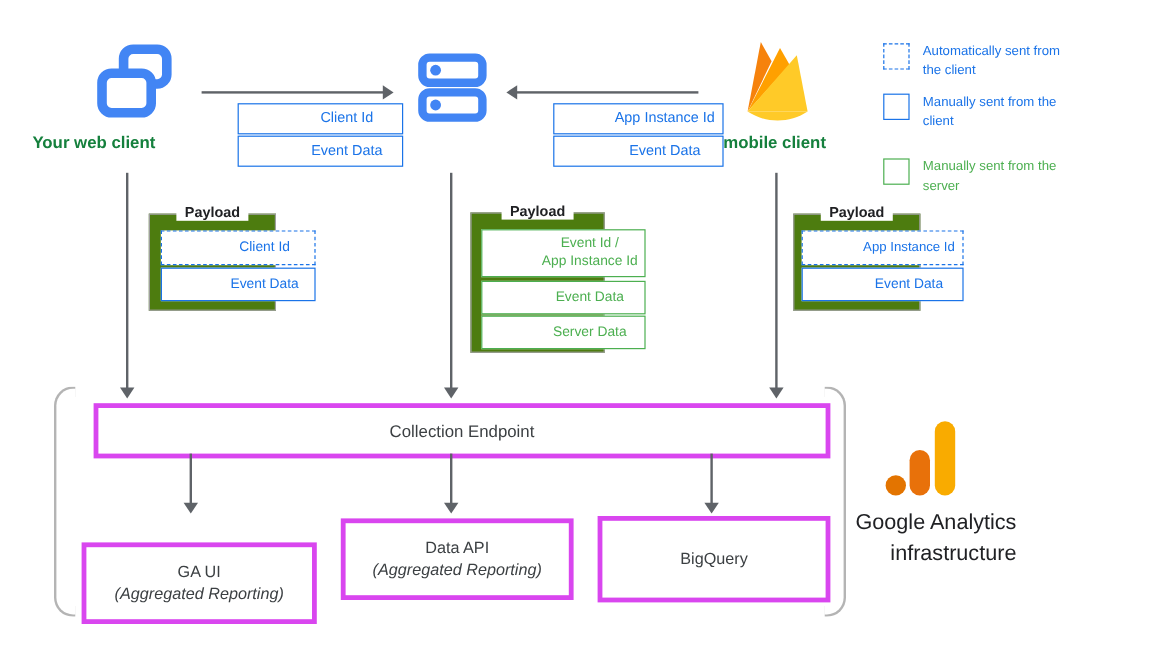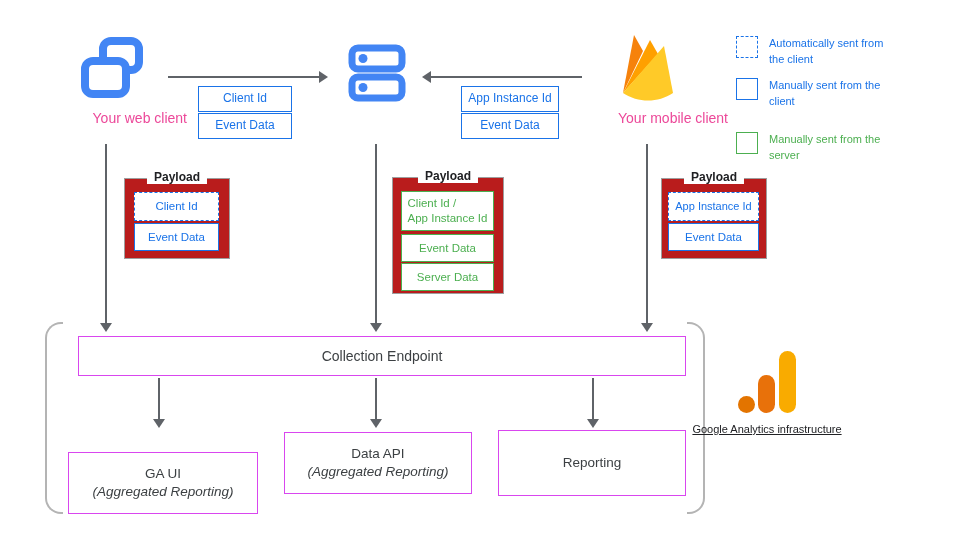--- a/index.html
+++ b/index.html
@@ -1,64 +1,64 @@
 <!DOCTYPE html>
 <html><head>
 <meta charset="utf-8">
 <style>
   html,body{margin:0;padding:0;background:#fff;}
   .canvas{position:relative;width:960px;height:540px;background:#fff;overflow:hidden;
           font-family:"Liberation Sans",sans-serif;color:#202124;}
   .abs{position:absolute;}
 
   
-  .node-label{font-size:14px;font-weight:400;color:#ec4899;text-align:right;}
+  .node-label{font-size:14px;font-weight:700;color:#15803d;text-align:left;}
 
   
   .arrow-h{height:2px;background:#5f6368;}
   .arrow-h.right::after{content:"";position:absolute;right:-8px;top:-5px;
     border-left:9px solid #5f6368;border-top:6px solid transparent;border-bottom:6px solid transparent;}
   .arrow-h.left::before{content:"";position:absolute;left:-8px;top:-5px;
     border-right:9px solid #5f6368;border-top:6px solid transparent;border-bottom:6px solid transparent;}
   .arrow-v{width:2px;background:#5f6368;}
   .arrow-v::after{content:"";position:absolute;left:-5px;bottom:-8px;
     border-top:9px solid #5f6368;border-left:6px solid transparent;border-right:6px solid transparent;}
 
   
-  .chip{display:flex;align-items:center;justify-content:center;text-align:left;
-        background:#fff;font-size:11.5px;line-height:1.3;white-space:pre-line;}
+  .chip{display:flex;align-items:center;justify-content:center;text-align:center;
+        background:#fff;font-size:11.5px;line-height:1.3;white-space:pre-line;padding-left:44px;}
   .chip.flow{font-size:12px;font-weight:500;}
   .chip.solid-blue{border:1.5px solid #1a73e8;color:#1a73e8;}
   .chip.dashed-blue{border:1.5px dashed #1a73e8;color:#1a73e8;}
   .chip.solid-green{border:1.5px solid #4caf50;color:#4caf50;}
 
   
-  .fieldset{position:absolute;border:1px solid #9e9e9e;background:#b91c1c;}
+  .fieldset{position:absolute;border:1px solid #9e9e9e;background:#4d7c0f;}
   .fieldset-title{position:absolute;top:-9px;left:50%;transform:translateX(-50%);
     background:#fff;padding:0 7px;font-size:12px;font-weight:700;color:#202124;white-space:nowrap;}
 
   
   .legend-row{display:flex;gap:11px;align-items:flex-start;}
   .swatch{width:20px;height:20px;background:#fff;flex:0 0 auto;}
   .swatch.dashed-blue{border:1.5px dashed #1a73e8;}
   .swatch.solid-blue{border:1.5px solid #1a73e8;}
   .swatch.solid-green{border:1.5px solid #4caf50;}
   .legend-text{font-size:11px;line-height:1.45;font-weight:500;width:125px;}
   .legend-text.blue{color:#1a73e8;}
   .legend-text.green{color:#4caf50;}
 
   
-  .bigbox{border:1px solid #d946ef;background:#fff;display:flex;flex-direction:column;
+  .bigbox{border:4px solid #d946ef;background:#fff;display:flex;flex-direction:column;
     align-items:center;justify-content:center;text-align:center;color:#3c4043;
     font-size:13.5px;line-height:1.35;}
   .bigbox .subtitle{font-style:italic;}
   .bracket{border:2px solid #b4b4b4;background:transparent;}
   .bracket.left{border-right:none;border-radius:16px 0 0 16px;}
   .bracket.right{border-left:none;border-radius:0 16px 16px 0;}
-  .caption{font-size:11px;font-weight:500;color:#202124;text-align:center;line-height:1.45;text-decoration:underline;}
+  .caption{font-size:18px;font-weight:500;color:#202124;text-align:right;line-height:1.45;}
 </style>
 </head>
 <body>
 
 <div class="canvas">
 
   <div class="abs" style="left:80px;top:36px;width:64px;height:66px;">
     <svg width="64" height="66" viewBox="0 0 64 66">
       <rect x="23" y="5" width="36" height="29" rx="8" fill="#fff" stroke="#4285f4" stroke-width="8"></rect>
       <rect x="5" y="25" width="41" height="33" rx="8" fill="#fff" stroke="#4285f4" stroke-width="8"></rect>
@@ -111,21 +111,21 @@
   <div class="abs arrow-v" style="left:646px;top:144px;height:180px;"></div>
 
   <div class="fieldset" style="left:124px;top:178px;width:104px;height:79px;">
     <span class="fieldset-title">Payload</span>
     <div class="abs chip dashed-blue" style="left:9px;top:13px;width:83px;height:27px;">Client Id</div>
     <div class="abs chip solid-blue" style="left:9px;top:44px;width:83px;height:26px;">Event Data</div>
   </div>
 
   <div class="fieldset" style="left:392px;top:177px;width:110px;height:115px;">
     <span class="fieldset-title">Payload</span>
-    <div class="abs chip solid-green" style="left:8px;top:13px;width:91px;height:38px;">Client Id /
+    <div class="abs chip solid-green" style="left:8px;top:13px;width:91px;height:38px;">Event Id /
 App Instance Id</div>
     <div class="abs chip solid-green" style="left:8px;top:56px;width:91px;height:26px;">Event Data</div>
     <div class="abs chip solid-green" style="left:8px;top:85px;width:91px;height:26px;">Server Data</div>
   </div>
 
   <div class="fieldset" style="left:661px;top:178px;width:104px;height:79px;">
     <span class="fieldset-title">Payload</span>
     <div class="abs chip dashed-blue" style="left:6px;top:13px;width:89px;height:27px;font-size:11px;">App Instance Id</div>
     <div class="abs chip solid-blue" style="left:6px;top:44px;width:89px;height:26px;">Event Data</div>
   </div>
@@ -143,21 +143,21 @@
 
   <div class="abs bigbox" style="left:68px;top:432px;width:188px;height:60px;margin-top:20px;">
     <span>GA UI</span>
     <span class="subtitle">(Aggregated Reporting)</span>
   </div>
   <div class="abs bigbox" style="left:284px;top:432px;width:186px;height:60px;">
     <span>Data API</span>
     <span class="subtitle">(Aggregated Reporting)</span>
   </div>
   <div class="abs bigbox" style="left:498px;top:430px;width:186px;height:64px;">
-    <span>Reporting</span>
+    <span>BigQuery</span>
   </div>
 
   <div class="abs" style="left:736px;top:348px;width:62px;height:66px;">
     <svg width="62" height="66" viewBox="0 0 62 66">
       <rect x="43" y="3" width="17" height="62" rx="8.5" fill="#F9AB00"></rect>
       <rect x="22" y="27" width="17" height="38" rx="8.5" fill="#E8710A"></rect>
       <circle cx="10.5" cy="56.5" r="8.5" fill="#E37400"></circle>
     </svg>
   </div>
   <div class="abs caption" style="left:687px;top:422px;width:160px;">Google Analytics infrastructure</div>

